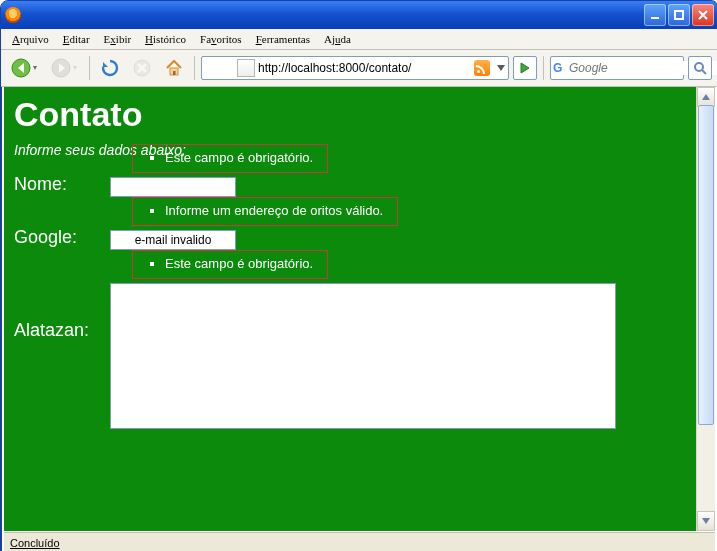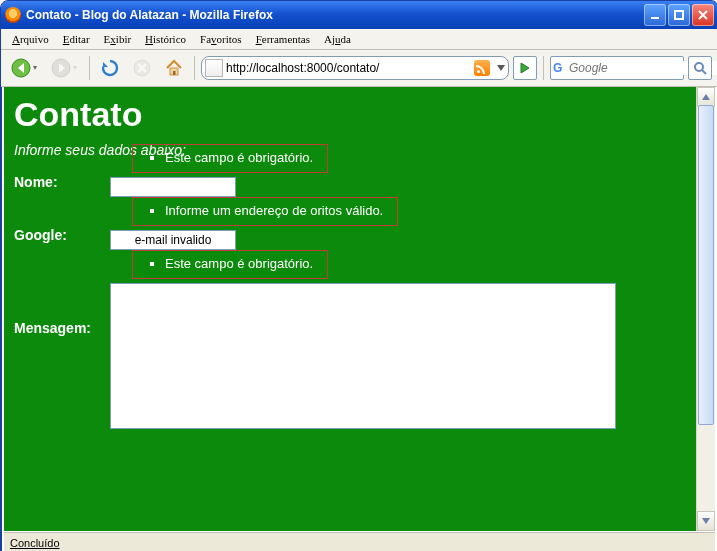--- a/index.html
+++ b/index.html
@@ -34,21 +34,21 @@
     align-items:center;padding:0 4px;font-size:11px;}
   .menubar .menuitem{padding:2px 7px;cursor:default;font-family:Liberation Serif, serif;}
   .menubar .menuitem .accel{text-decoration:underline;}
   
   .navbar{height:36px;background:var(--toolbar-bg);border-bottom:1px solid var(--toolbar-border);display:flex;
     align-items:center;padding:0 6px;gap:4px;}
   .nav-btn{width:28px;height:28px;display:flex;align-items:center;justify-content:center;border-radius:3px;}
   .nav-btn.drop{width:36px;}
   .disabled{opacity:.4;}
   .sep{width:1px;height:24px;background:var(--toolbar-border);margin:0 2px;}
-  .urlbox{flex:1;display:flex;align-items:center;background:#fff;border:1px solid #7f9db9;height:22px;border-radius:8px;}
+  .urlbox{flex:1;display:flex;align-items:center;background:#fff;border:1px solid #7f9db9;height:22px;border-radius:2px;padding-left:32px;}
   .urlbox .doc-icon{width:16px;height:16px;margin:0 3px;background:linear-gradient(#fff,#eee);border:1px solid #b5b5b5;position:relative;}
   .urlbox input{flex:1;border:none;outline:none;font-size:12px;font-family:Tahoma,Arial,sans-serif;padding:0;}
   .urlbox .feed{width:16px;height:16px;margin:0 4px;background:linear-gradient(#ffb24d,#ff7f00);border-radius:3px;position:relative;}
   .urlbox .feed::after{content:"";position:absolute;left:3px;bottom:3px;width:3px;height:3px;border-radius:50%;background:#fff;}
   .urlbox .feed::before{content:"";position:absolute;left:2px;bottom:2px;width:9px;height:9px;border:2px solid #fff;border-left:none;border-bottom:none;border-radius:0 9px 0 0;box-sizing:border-box;}
   .urlbox .dd{width:14px;display:flex;align-items:center;justify-content:center;}
   .go-btn{width:22px;height:22px;border:1px solid #7f9db9;background:#fff;display:flex;align-items:center;justify-content:center;border-radius:2px;}
   .searchbox{width:132px;display:flex;align-items:center;background:#fff;border:1px solid #7f9db9;height:22px;border-radius:2px;}
   .searchbox .g{width:16px;height:16px;margin:0 2px;display:flex;align-items:center;justify-content:center;}
   .searchbox input{flex:1;border:none;outline:none;font-size:12px;color:#888;font-style:italic;font-family:Tahoma,Arial,sans-serif;padding:0;}
@@ -60,21 +60,21 @@
   .vscroll{position:absolute;top:0;right:0;width:18px;bottom:0;background:#f1efe6;border-left:1px solid #d9d6c9;}
   .vscroll .arrow{height:18px;background:linear-gradient(#fdfdfb,#e7e4d7);border:1px solid #c8c5b6;margin:0;display:flex;align-items:center;justify-content:center;}
   .vscroll .track{position:absolute;left:0;right:0;top:18px;bottom:18px;}
   .vscroll .thumb{position:absolute;left:1px;right:1px;top:0;height:80px;background:linear-gradient(90deg,#e8f0fb,#c7dbf7);border:1px solid #8aa9d6;border-radius:2px;}
 
   
   .page{padding:8px 10px 20px;color:#fff;}
   .page h1{margin:0 0 8px;font-family:Arial,Helvetica,sans-serif;font-size:34px;font-weight:bold;}
   .intro{font-size:14px;margin:0 0 0;font-style:italic;}
   .form-row{display:flex;align-items:flex-start;margin-top:0;}
-  .form-label{width:96px;text-align:left;font-size:14px;font-weight:bold;padding-top:30px;}
+  .form-label{width:96px;text-align:left;font-size:18px;font-weight:normal;padding-top:30px;}
   .form-field{padding-top:0;}
   .error-box{border:1px solid var(--error-border);padding:5px 14px 7px;margin:0 0 4px 22px;display:inline-block;background:transparent;}
   .error-box ul{margin:0;padding:0 0 0 18px;}
   .error-box li{font-size:13px;list-style:square;}
   
   .row-nome{margin-top:-14px;}
   .row-nome .error-box{margin-left:22px;}
   input.text{width:120px;border:1px solid #7f9db9;height:18px;font-size:12px;font-family:Tahoma,Arial,sans-serif;padding:0 2px;}
   .row-email input.text{width:120px;text-align:center;}
   textarea.msg{width:500px;height:140px;border:1px solid #7f9db9;background:#fff;font-size:12px;font-family:Tahoma,Arial,sans-serif;resize:none;padding:2px;}
@@ -85,21 +85,20 @@
   .statusbar{position:absolute;left:3px;right:3px;bottom:0;height:19px;background:var(--statusbar);
     border-top:1px solid #c0bfb8;font-size:11px;display:flex;align-items:center;padding:0 6px;text-decoration:underline;}
 </style>
 </head>
 <body>
 
 <div class="window">
 
   <div class="titlebar">
     <div class="ff-icon"></div>
-    <div class="title-text">Contato - Blog do Alatazan - Mozilla Firefox</div>
     <div class="spacer"></div>
     <div class="winbtn min">
       <svg width="12" height="12" viewBox="0 0 12 12">
           <rect x="2" y="8" width="8" height="2" fill="#fff"></rect>
         </svg>
     </div>
     <div class="winbtn max">
       <svg width="12" height="12" viewBox="0 0 12 12">
           <rect x="2" y="2" width="8" height="8" fill="none" stroke="#fff" stroke-width="2"></rect>
         </svg>
@@ -216,21 +215,21 @@
             <div class="error-box">
               <ul>
                   <li>Informe um endereço de oritos válido.</li>
                 </ul>
             </div><br>
             <input class="text" type="text" value="e-mail invalido" style="">
           </div>
         </div>
 
         <div class="form-row row-msg">
-          <div class="form-label">Mensagem:</div>
+          <div class="form-label">Alatazan:</div>
           <div class="form-field">
             <div class="error-box">
               <ul>
                   <li>Este campo é obrigatório.</li>
                 </ul>
             </div><br>
             <textarea class="msg" style=""></textarea>
           </div>
         </div>
       </div>

